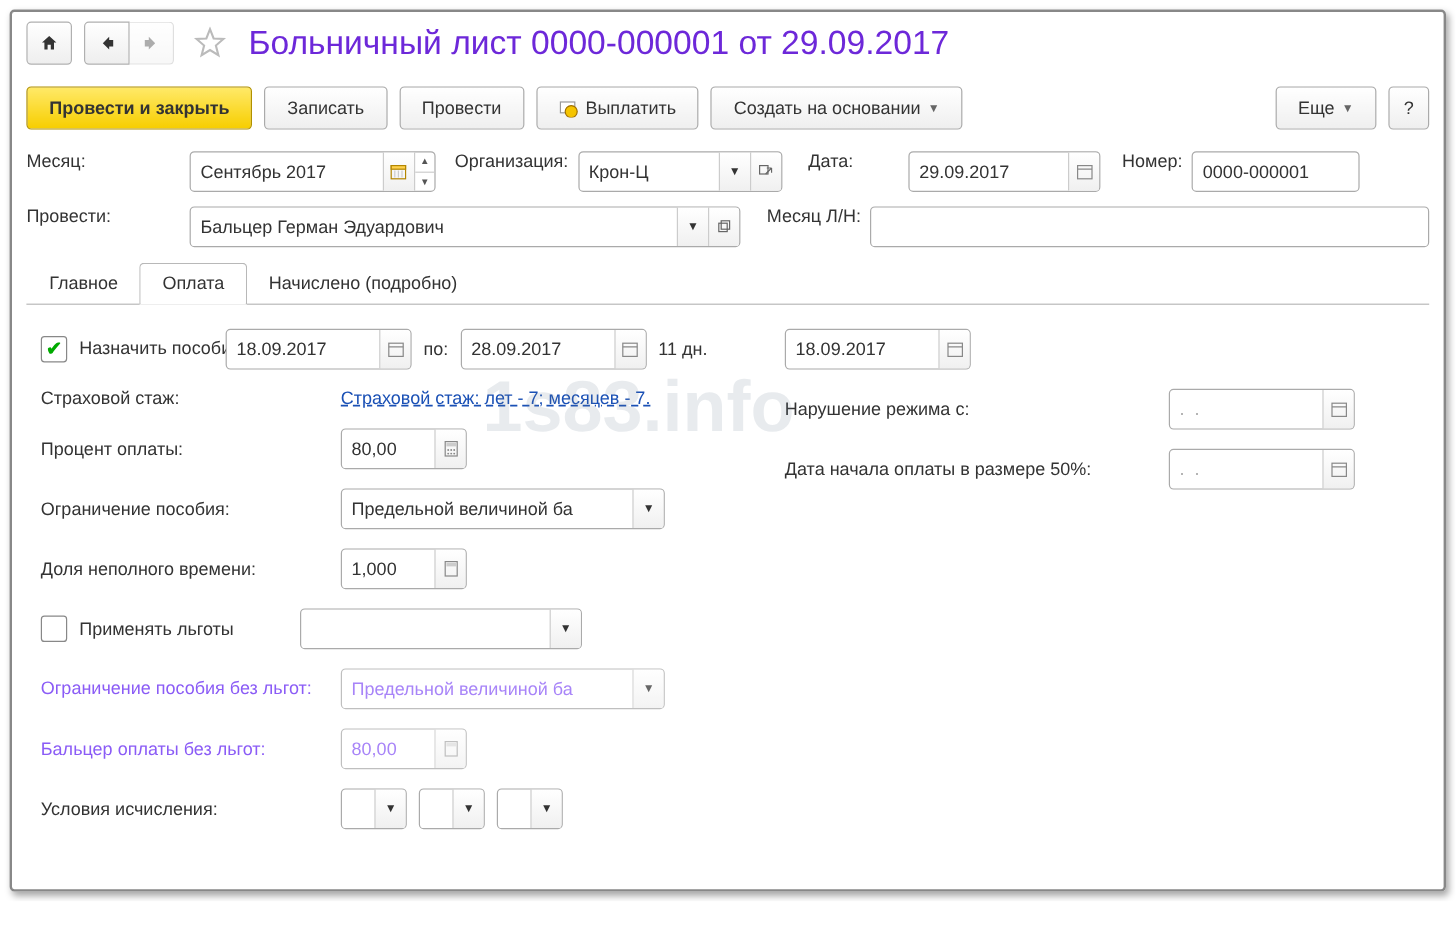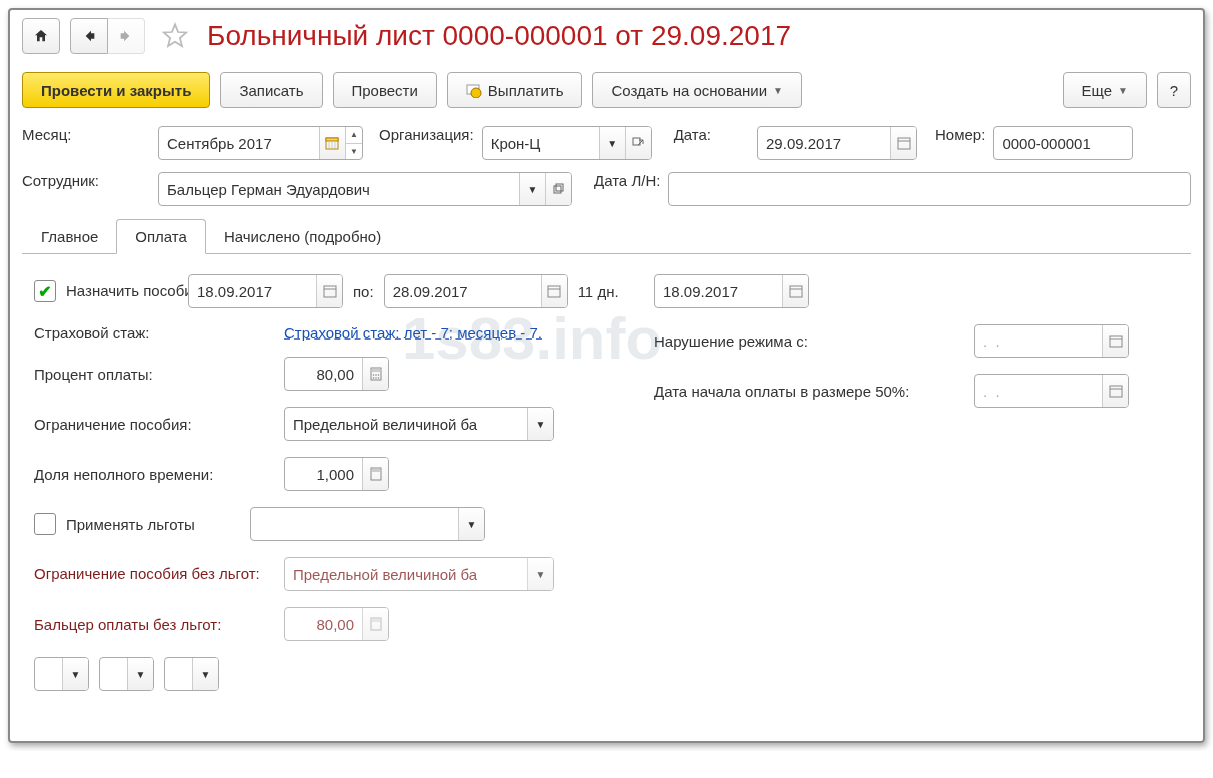--- a/index.html
+++ b/index.html
@@ -3,21 +3,21 @@
 <meta charset="utf-8">
 <style>
 *{box-sizing:border-box;margin:0;padding:0;font-family:Arial,sans-serif;font-size:15px;color:#333}
 body{background:#fff;padding:8px;width:1213px}
 .container{border:2px solid #888;border-radius:4px;padding:8px 12px 50px;box-shadow:2px 3px 6px rgba(0,0,0,.35)}
 .top-row{display:flex;align-items:center;gap:2px;margin-bottom:18px}
 .nav-btn{height:36px;border:1px solid #b0b0b0;background:linear-gradient(#fff,#eee);border-radius:4px;display:flex;align-items:center;justify-content:center;cursor:pointer;padding:0 10px}
 .nav-group{display:flex}
 .nav-group .nav-btn:first-child{border-radius:4px 0 0 4px}
 .nav-group .nav-btn:last-child{border-radius:0 4px 4px 0;border-left:none}
-.title{font-size:28px;font-weight:400;color:#b91c1c;margin-left:10px}
+.title{font-size:28px;font-weight:400;color:#6d28d9;margin-left:10px}
 .star{width:28px;height:28px;margin:0 6px 0 14px}
 .toolbar{display:flex;align-items:center;gap:10px;margin-bottom:18px}
 .btn{height:36px;border:1px solid #aaa;background:linear-gradient(#fff,#efefef);border-radius:4px;padding:0 18px;display:flex;align-items:center;justify-content:center;cursor:pointer;white-space:nowrap;gap:6px}
 .btn-primary{background:linear-gradient(#ffe968,#f7ce00);border-color:#b09000;font-weight:700}
 .btn-small{width:34px;padding:0}
 .row{display:flex;align-items:flex-start;gap:8px;margin-bottom:12px}
 .lbl{white-space:nowrap}
 .input-box{display:flex;align-items:stretch;height:34px;border:1px solid #aaa;border-radius:4px;background:#fff;overflow:hidden}
 .input-box input{border:none;outline:none;padding:0 8px;height:100%;width:100%;background:transparent}
 .input-btn{width:26px;border-left:1px solid #ccc;display:flex;align-items:center;justify-content:center;background:linear-gradient(#fff,#f0f0f0);cursor:pointer;flex-shrink:0}
@@ -30,23 +30,23 @@
 .tab:not(.active){border-color:transparent;background:transparent}
 .form-area{display:flex;gap:20px;padding-left:12px}
 .col{display:flex;flex-direction:column;gap:16px}
 .left-col{flex:0 0 600px}
 .right-col{flex:1}
 .field-row{display:flex;align-items:center;gap:10px}
 .checkbox{width:22px;height:22px;border:1px solid #888;border-radius:3px;display:flex;align-items:center;justify-content:center;cursor:pointer;background:#fff}
 .checkbox.checked{background:#fff}
 .checkmark{color:#0a0;font-weight:bold;font-size:16px}
 .link{color:#1a50b5;text-decoration:underline;text-decoration-style:dashed;cursor:pointer}
-.muted{color:#7f1d1d}
+.muted{color:#8b5cf6}
 .icon-svg{width:16px;height:16px}
-.right-align{text-align:right}
+.right-align{text-align:left}
 .cell-label{width:240px;flex-shrink:0}
 .flex-spacer{flex:1}
 .watermark{position:absolute;color:rgba(100,120,140,.15);font-size:60px;font-weight:bold;pointer-events:none}
 </style>
 </head>
 <body>
 
 <div class="container">
   <div class="top-row">
     <div class="nav-btn">
@@ -134,32 +134,32 @@
           </svg>
         </div>
     </div>
     <span class="lbl" style="margin-left:10px">Номер:</span>
     <div class="input-box" style="width:140px">
       <input value="0000-000001" style="">
     </div>
   </div>
 
   <div class="row">
-    <span class="lbl" style="width:128px">Сотрудник:</span>
-    <div class="input-box" style="width:414px">
+    <span class="lbl" style="width:128px">Провести:</span>
+    <div class="input-box" style="width:459px">
       <input value="Бальцер Герман Эдуардович" style="">
       <div class="input-btn" style="font-size:10px">▼</div>
       <div class="input-btn">
           <svg width="12" height="12" viewBox="0 0 12 12">
             <rect x="1" y="3" width="7" height="7" fill="none" stroke="#666"></rect>
             <rect x="3" y="1" width="7" height="7" fill="none" stroke="#666"></rect>
           </svg>
         </div>
     </div>
-    <span class="lbl" style="margin-left:14px">Дата Л/Н:</span>
+    <span class="lbl" style="margin-left:14px">Месяц Л/Н:</span>
     <div class="input-box" style="flex:1">
       <input value="" style="">
     </div>
   </div>
 
   <div class="tabs">
     <div class="tab">Главное</div>
     <div class="tab active">Оплата</div>
     <div class="tab">Начислено (подробно)</div>
   </div>
@@ -174,21 +174,21 @@
         <div class="input-box" style="width:155px">
           <input value="18.09.2017" style="">
           <div class="input-btn">
               <svg width="14" height="14" viewBox="0 0 14 14">
                 <rect x="1" y="2" width="12" height="11" fill="none" stroke="#888"></rect>
                 <line x1="1" y1="5" x2="13" y2="5" stroke="#888"></line>
               </svg>
             </div>
         </div>
         <span class="lbl">по:</span>
-        <div class="input-box" style="width:184px">
+        <div class="input-box" style="width:155px">
           <input value="28.09.2017" style="">
           <div class="input-btn">
               <svg width="14" height="14" viewBox="0 0 14 14">
                 <rect x="1" y="2" width="12" height="11" fill="none" stroke="#888"></rect>
                 <line x1="1" y1="5" x2="13" y2="5" stroke="#888"></line>
               </svg>
             </div>
         </div>
         <span class="lbl">11 дн.</span>
       </div>
@@ -262,20 +262,21 @@
           <div class="input-btn">
               <svg width="12" height="14" viewBox="0 0 12 14">
                 <rect x="1" y="1" width="10" height="12" fill="none" stroke="#aaa"></rect>
                 <rect x="2" y="2" width="8" height="3" fill="#ddd"></rect>
               </svg>
             </div>
         </div>
       </div>
 
       <div class="field-row">
+        <span class="lbl cell-label">Условия исчисления:</span>
         <div class="input-box" style="width:55px">
             <input style="">
             <div class="input-btn" style="font-size:10px">▼</div>
           </div>
         <div class="input-box" style="width:55px">
             <input style="">
             <div class="input-btn" style="font-size:10px">▼</div>
           </div>
         <div class="input-box" style="width:55px">
             <input style="">

